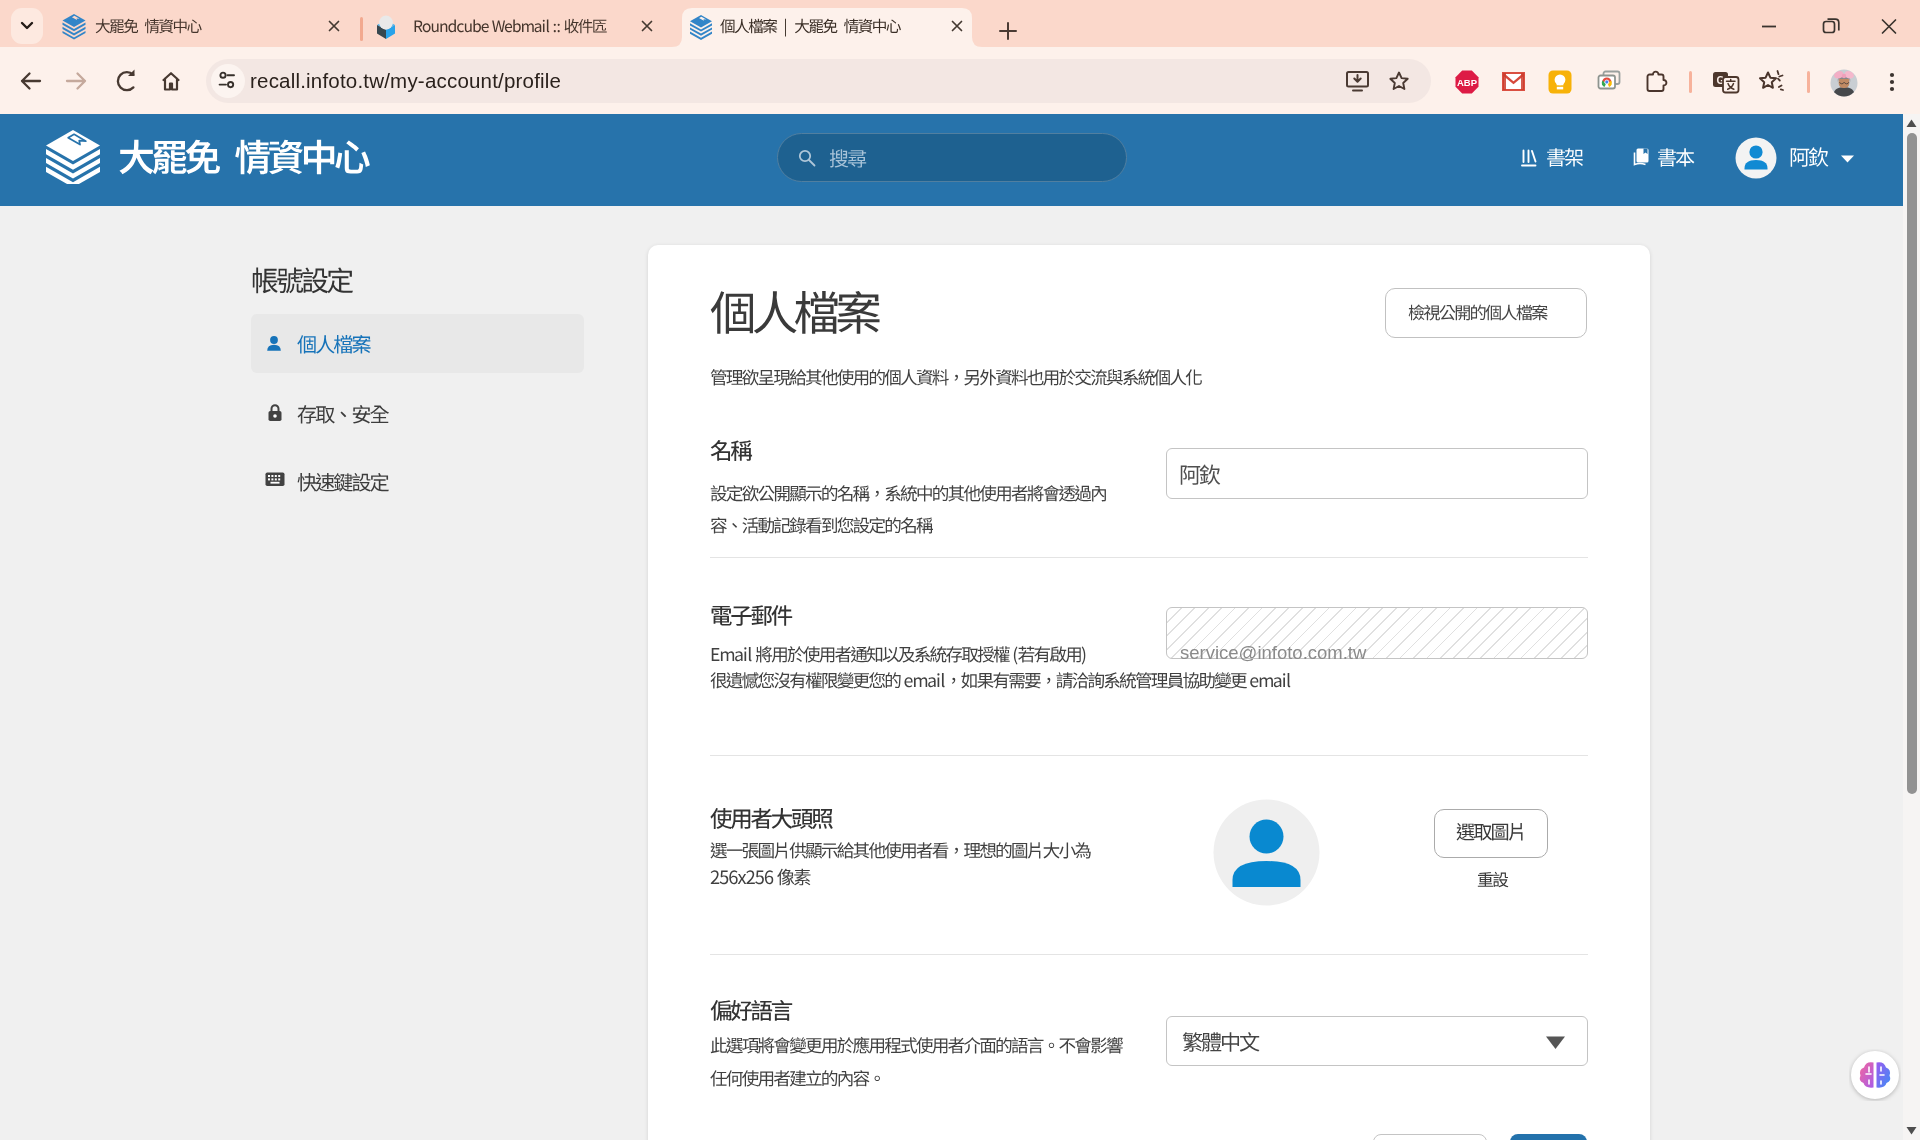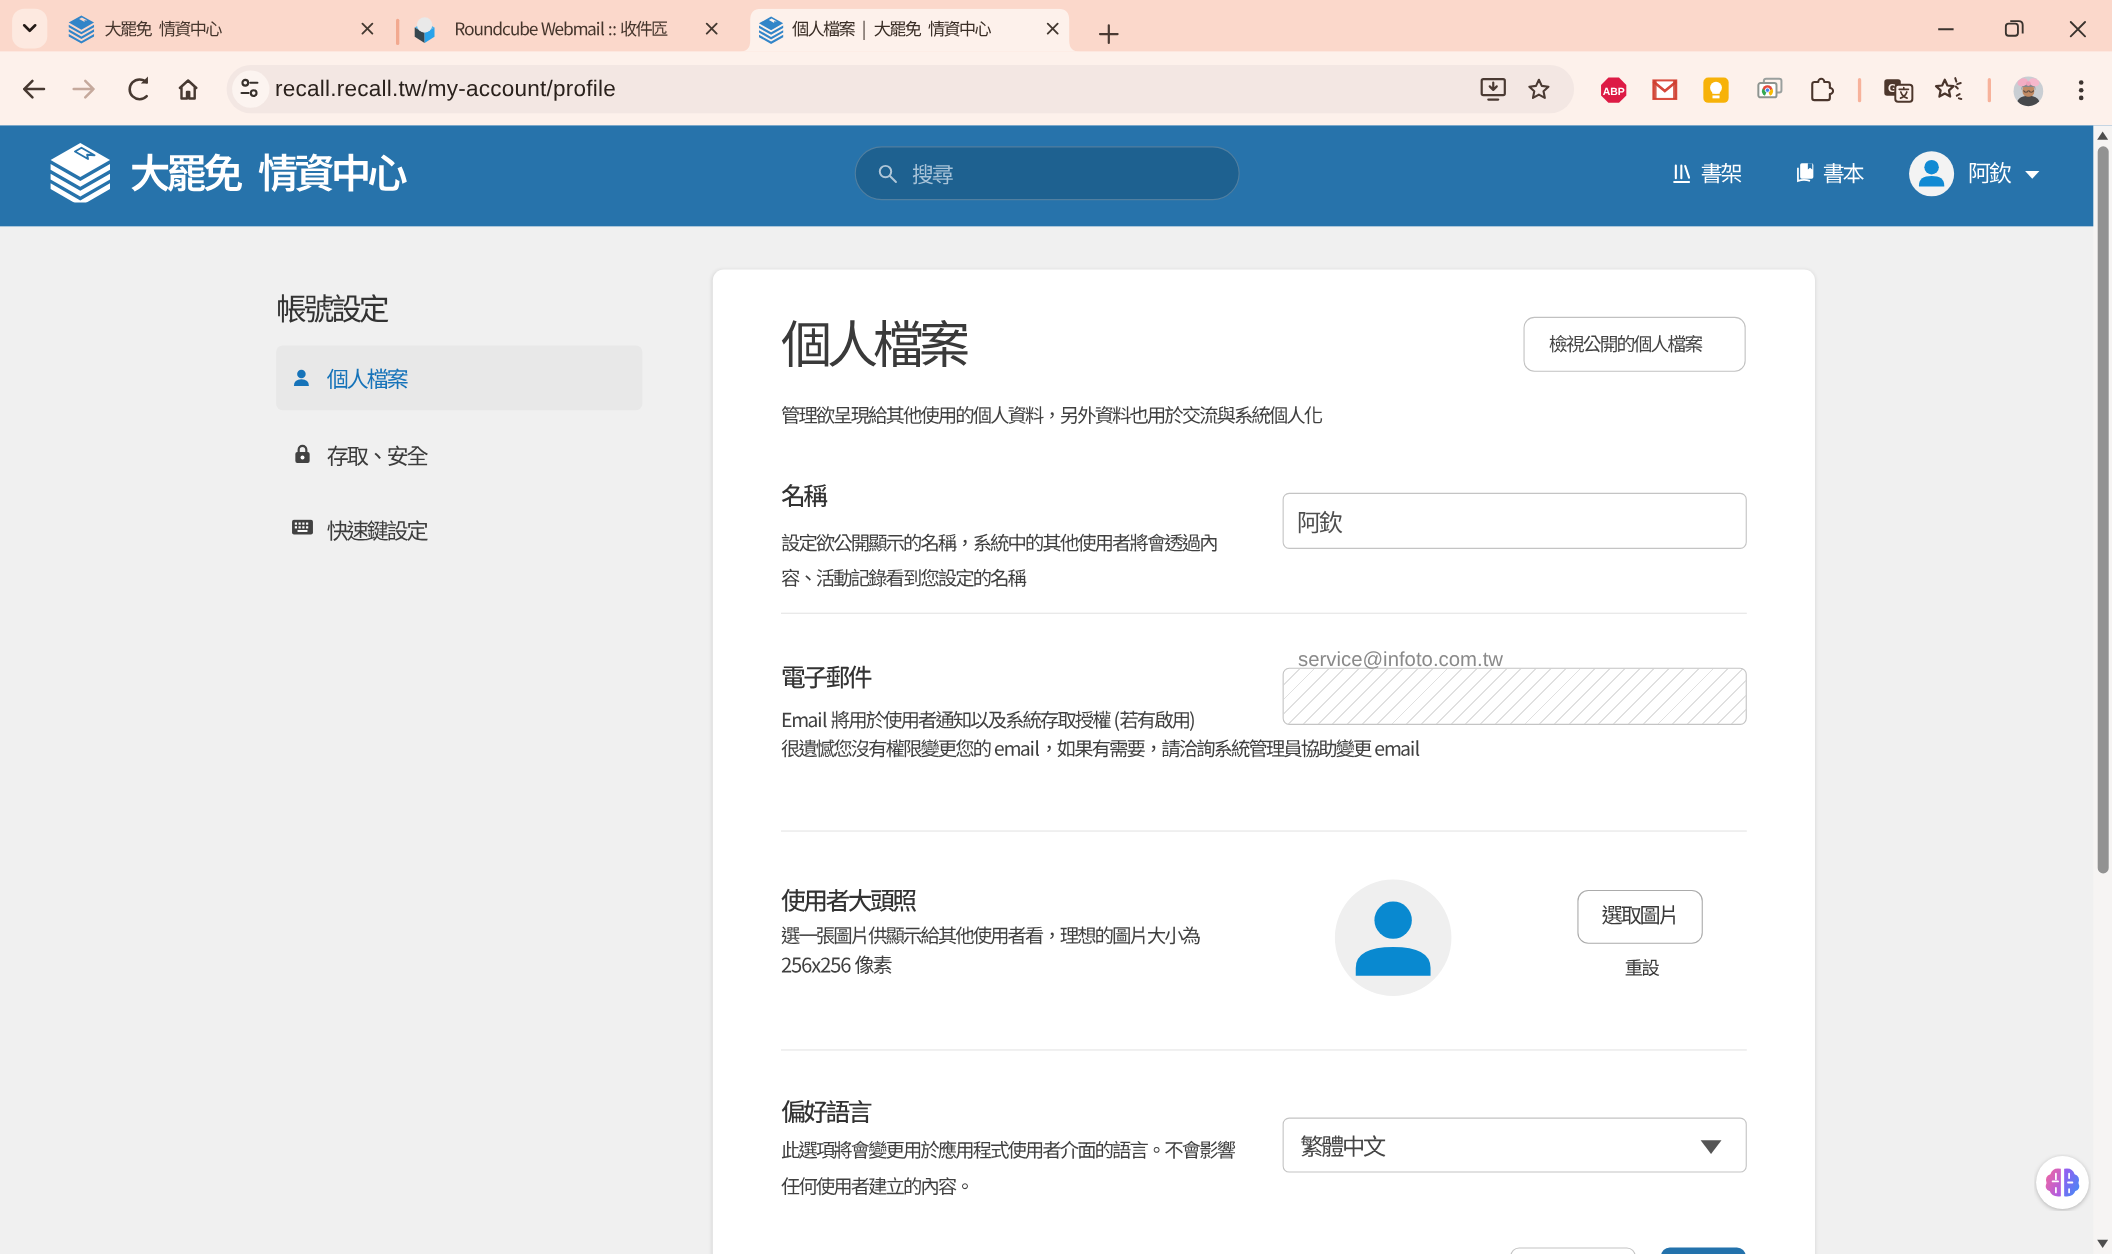--- a/index.html
+++ b/index.html
@@ -68,21 +68,21 @@
     <path d="M163.5 33 l7.5-6.8 7.5 6.8 M165 31.5 V42.5 H170 V36.5 H172 V42.5 H177 V31.5" stroke="#473931" stroke-width="2.2" fill="none" stroke-linecap="round" stroke-linejoin="round"></path>
   </svg>
 <div class="ab" style="left:206px;top:59px;width:1225px;height:44px;border-radius:22px;background:#F3E7E3"></div>
 <div class="ab" style="left:211px;top:64px;width:34px;height:34px;border-radius:17px;background:#FCF4F0"></div>
 <svg class="ab" style="left:218px;top:71px" width="20" height="20">
     <circle cx="5" cy="4.2" r="2.6" fill="none" stroke="#37302B" stroke-width="1.9"></circle>
     <path d="M9.5 4.2 H16" stroke="#37302B" stroke-width="1.9" stroke-linecap="round"></path>
     <circle cx="12.6" cy="13.6" r="2.6" fill="none" stroke="#37302B" stroke-width="1.9"></circle>
     <path d="M1.6 13.6 H8" stroke="#37302B" stroke-width="1.9" stroke-linecap="round"></path>
   </svg>
-<div class="ab" style="left:250px;top:70px;height:22px;line-height:22px;font-size:20.5px;color:#2A211C;letter-spacing:0.2px">recall.recall.tw/my-account/profile</div>
+<div class="ab" style="left:250px;top:70px;height:22px;line-height:22px;font-size:20.5px;color:#2A211C;letter-spacing:0.2px">recall.infoto.tw/my-account/profile</div>
 <svg class="ab" style="left:1345px;top:69px" width="70" height="26">
     <rect x="2" y="3" width="21" height="14.5" rx="1.5" fill="none" stroke="#4A3A33" stroke-width="2"></rect>
     <path d="M8 21.5 H17" stroke="#4A3A33" stroke-width="2" stroke-linecap="round"></path>
     <path d="M12.5 6 v6 M9.3 9.5 l3.2 3.2 3.2 -3.2" stroke="#4A3A33" stroke-width="2" fill="none" stroke-linecap="round" stroke-linejoin="round"></path>
     <path d="M54 3.5 l2.6 5.6 6.1 .7 -4.5 4.2 1.2 6 -5.4 -3 -5.4 3 1.2 -6 -4.5 -4.2 6.1 -.7 z" fill="none" stroke="#4A3A33" stroke-width="1.9" stroke-linejoin="round"></path>
   </svg>
 <svg class="ab" style="left:1455px;top:70px" width="24" height="24">
     <polygon points="7.2,0.5 16.8,0.5 23.5,7.2 23.5,16.8 16.8,23.5 7.2,23.5 0.5,16.8 0.5,7.2" fill="#DD1B45"></polygon>
     <text x="12" y="16" text-anchor="middle" font-family="Liberation Sans,sans-serif" font-size="9.5" font-weight="bold" fill="#fff">ABP</text>
   </svg>
@@ -197,21 +197,21 @@
       <rect x="6.4" y="6.4" width="2" height="2"></rect>
       <rect x="9.8" y="6.4" width="2" height="2"></rect>
       <rect x="13.2" y="6.4" width="2" height="2"></rect>
       <rect x="5.5" y="9.8" width="9" height="1.8"></rect>
     </g>
   </svg>
 <div class="ab" style="left:1385px;top:288px;width:202px;height:50px;border:1px solid #C1C1C1;border-radius:10px"></div>
 <div class="input" style="left:1166px;top:448px;width:422px;height:51px"></div>
 <div class="divider" style="left:710px;top:557px;width:878px"></div>
 <div class="input" style="left:1166px;top:607px;width:422px;height:52px;background:repeating-linear-gradient(135deg,#E0E0E0 0px,#E0E0E0 1.2px,#fff 1.2px,#fff 9.5px)"></div>
-<div class="ab" style="left:1180px;top:588px;height:22px;line-height:22px;font-size:18.5px;color:#8A8A8A">service@infoto.com.tw</div>
+<div class="ab" style="left:1180px;top:642px;height:22px;line-height:22px;font-size:18.5px;color:#8A8A8A">service@infoto.com.tw</div>
 <div class="divider" style="left:710px;top:755px;width:878px"></div>
 <svg class="ab" style="left:1213px;top:799px" width="108" height="108">
     <circle cx="53.5" cy="53.5" r="53" fill="#EFEFEF"></circle>
     <circle cx="53.5" cy="37.5" r="17" fill="#0989D0"></circle>
     <path d="M19.5 88 L19.5 81 Q19.5 62 53.5 62 Q87.5 62 87.5 81 L87.5 88 Z" fill="#0989D0"></path>
   </svg>
 <div class="ab" style="left:1434px;top:809px;width:114px;height:49px;border:1px solid #ABABAB;border-radius:10px"></div>
 <div class="divider" style="left:710px;top:954px;width:878px"></div>
 <div class="input" style="left:1166px;top:1016px;width:422px;height:50px"></div>
 <svg class="ab" style="left:1545px;top:1035px" width="22" height="16">

